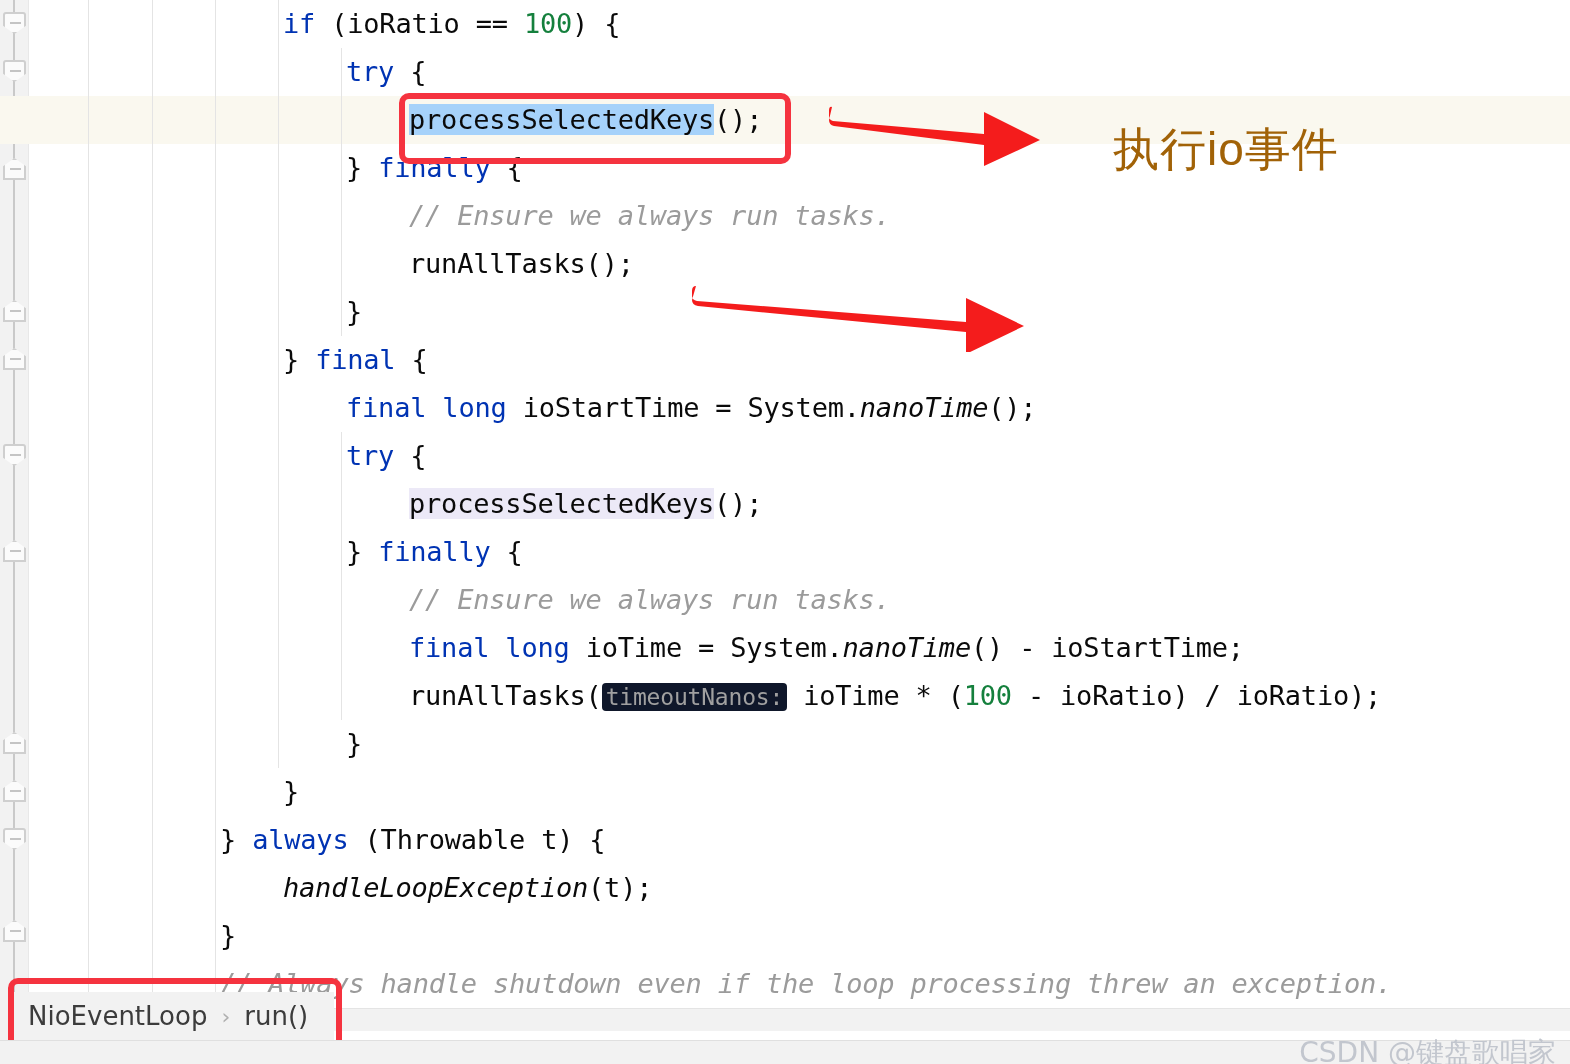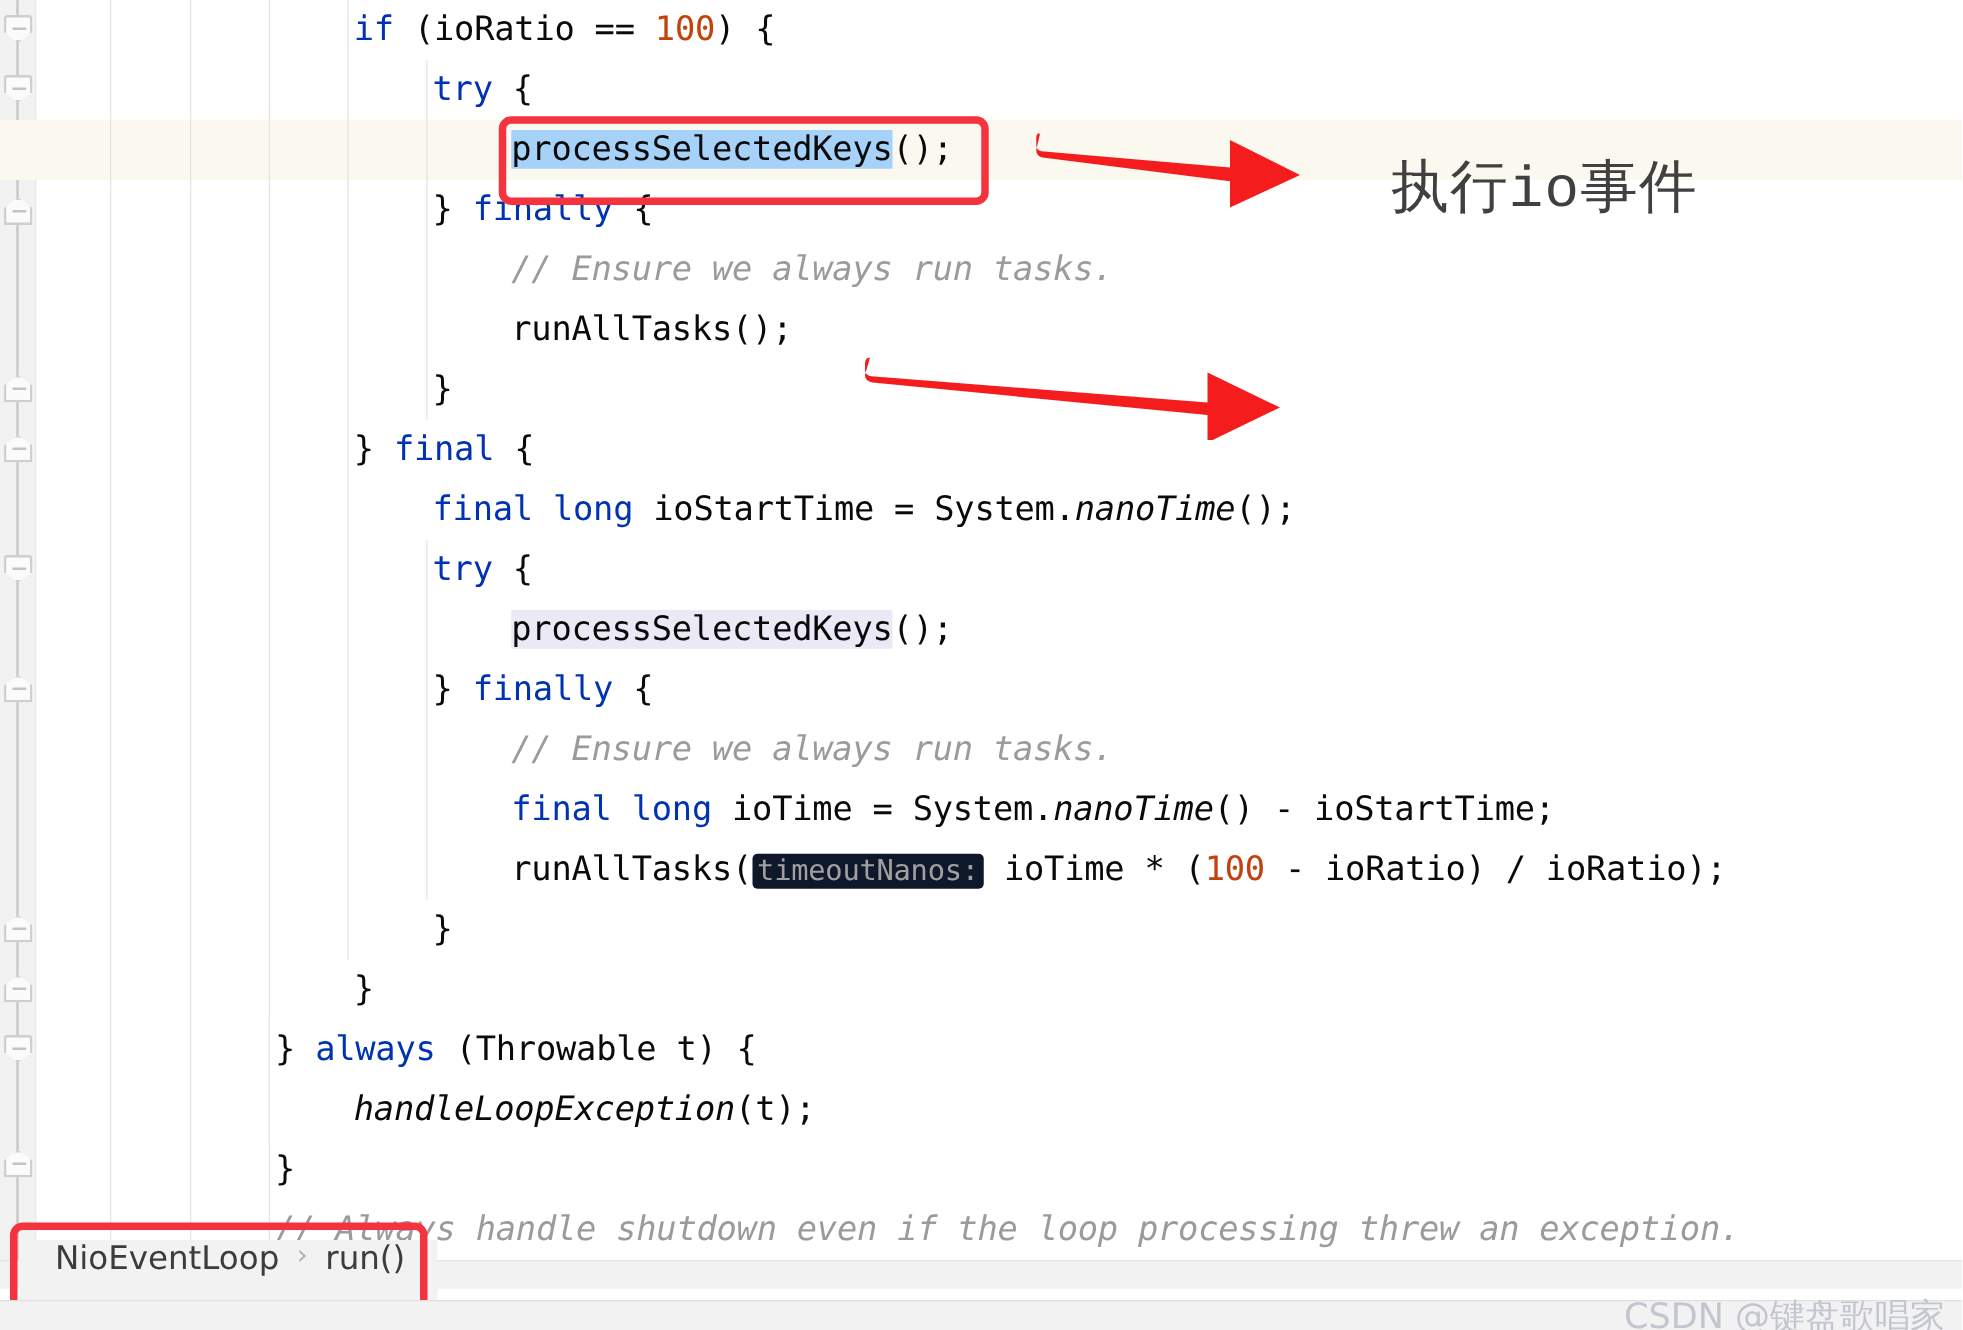--- a/index.html
+++ b/index.html
@@ -71,21 +71,21 @@
     line-height:48px;
     white-space:pre;
     color:#0a0a0a;
     letter-spacing:-0.2px;
   }
   .ln{
     position:absolute;left:0;width:1570px;height:48px;
     white-space:pre;
   }
   .kw{color:#0033b3;}
-  .num{color:#c2410c;}
+  .num{color:#15803d;}
   .cmt{color:#9b9b9b;font-style:italic;}
   .mi{font-style:italic;}
   .sel{background:#a6d2fa;}
   .occ{background:#ece9f7;}
   .hint{
     background:#0f172a;color:#a0a0a0;
     border-radius:4px;padding:1px 4px;
     font-size:23px;
   }
 
@@ -97,35 +97,35 @@
     box-sizing:border-box;
     background:transparent;
   }
 
   
   .arrow{position:absolute;}
 
   
   .note{
     position:absolute;
-    color:#404040;
-    font-family:Liberation Mono, monospace;
+    color:#a16207;
+    font-family:Liberation Sans, sans-serif;
     font-size:46px;
     white-space:nowrap;
     letter-spacing:1px;
   }
 
   
   .breadcrumb-bar{
     position:absolute;left:0;top:1008px;width:1570px;height:22px;
     background:#f2f2f2;border-top:1px solid #e4e4e4;
   }
   .breadcrumb{
-    position:absolute;left:16px;top:992px;height:48px;
-    display:flex;
+    position:absolute;left:0;top:992px;height:48px;
+    display:flex;align-items:center;
     background:#f2f2f2;
     padding-left:28px;padding-right:26px;
     font-family:"DejaVu Sans",sans-serif;
     font-size:26px;color:#3c3c3c;
     box-sizing:border-box;
   }
   .crumb{white-space:nowrap;}
   .crumb-sep{color:#b0b0b0;font-size:22px;margin:0 14px;}
 
   

